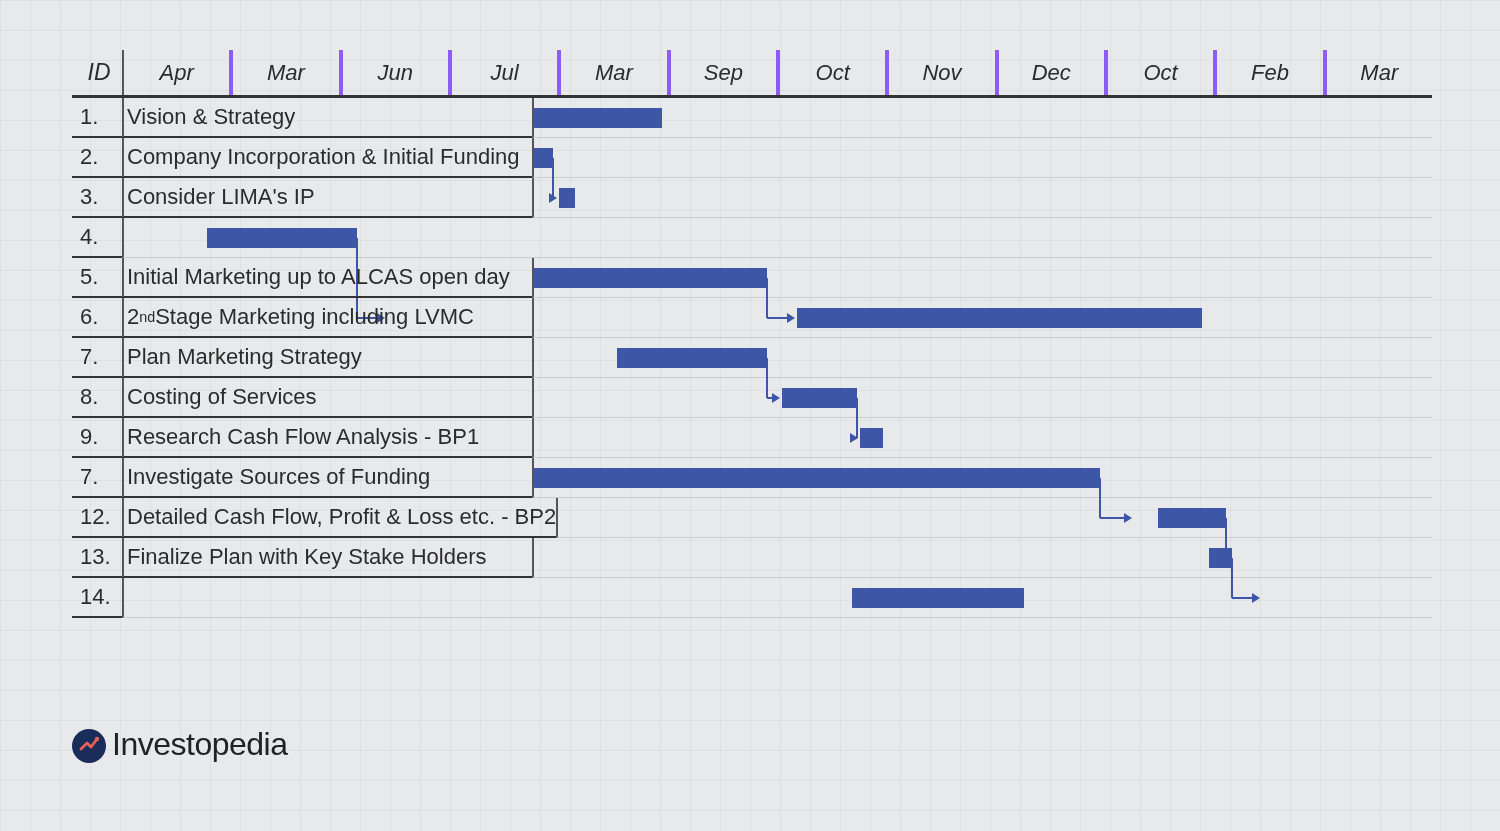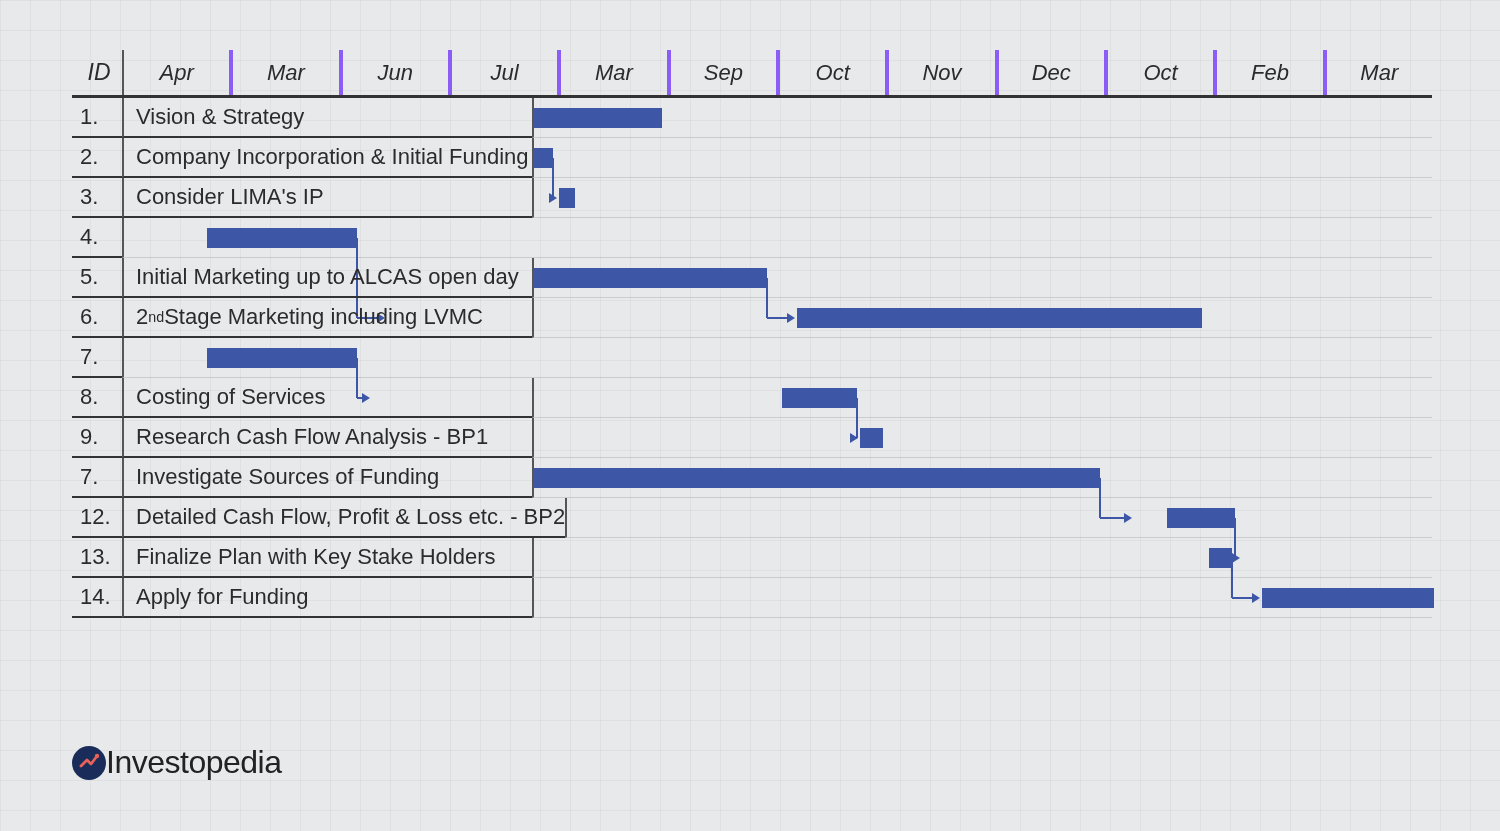--- a/index.html
+++ b/index.html
@@ -83,21 +83,21 @@
     padding-left: 8px;
   }
   .task-cell {
     flex: 0 0 410px;
     font-size: 22px;
     color: #2b2b2b;
     border-left: 2px solid #555;
     height: 100%;
     display: flex;
     align-items: center;
-    padding-left: 12px;
+    padding-left: 3px;
     border-bottom: 2px solid #333;
     white-space: nowrap;
   }
   .id-cell { border-bottom: 2px solid #333; height:100%; display:flex; align-items:center;}
   .timeline-cell {
     flex: 1;
     border-left: 2px solid #555;
     height: 100%;
     position: relative;
     border-bottom: 1px solid rgba(0,0,0,0.12);
@@ -118,23 +118,24 @@
     position:absolute;
     width:0;height:0;
     border-top:5px solid transparent;
     border-bottom:5px solid transparent;
     border-left:8px solid #3d56a6;
   }
   sup { font-size: 0.65em; }
   .logo {
     position: absolute;
     left: 72px;
-    bottom: 50px;
-    display: flex;
-    align-items: center;
+    bottom: 68px;
+    display: flex;
+    align-items: flex-end;
+    gap: 6px;
   }
   .logo-icon {
     width: 34px; height: 34px;
     border-radius: 50%;
     background: #1a2d5a;
     position: relative;
     display:flex;align-items:center;justify-content:center;
   }
   .logo-text {
     font-size: 32px;
@@ -211,20 +212,21 @@
       </div>
       <div class="body-row">
         <div class="id-cell">6.</div>
         <div class="task-cell">2<sup>nd</sup> Stage Marketing including LVMC</div>
         <div class="timeline-cell" id="tl-6">
           <div class="bar" style="left: 262.5px; width: 405px;"></div>
         </div>
       </div>
       <div class="body-row">
         <div class="id-cell">7.</div>
+        <div class="task-cell">Plan Marketing Strategy</div>
         <div class="timeline-cell" id="tl-7">
           <div class="bar" style="left: 82.5px; width: 150px;"></div>
           <div class="dep" style="left: 231.5px; top: 20px; height: 40px; border-left-width: 2px;"></div>
           <div class="dep" style="left: 232.5px; top: 59px; width: 7px; border-top-width: 2px;"></div>
           <div class="arrow-right" style="left: 237.5px; top: 55px;"></div>
         </div>
       </div>
       <div class="body-row">
         <div class="id-cell">8.</div>
         <div class="task-cell">Costing of Services</div>
@@ -267,21 +269,20 @@
         <div class="task-cell">Finalize Plan with Key Stake Holders</div>
         <div class="timeline-cell" id="tl-13">
           <div class="bar" style="left: 675px; width: 22.5px;"></div>
           <div class="dep" style="left: 696.5px; top: 20px; height: 40px; border-left-width: 2px;"></div>
           <div class="dep" style="left: 697.5px; top: 59px; width: 22px; border-top-width: 2px;"></div>
           <div class="arrow-right" style="left: 717.5px; top: 55px;"></div>
         </div>
       </div>
       <div class="body-row">
         <div class="id-cell">14.</div>
-        <div class="task-cell">Apply for Funding</div>
         <div class="timeline-cell" id="tl-14">
           <div class="bar" style="left: 727.5px; width: 172.5px;"></div>
         </div>
       </div>
     </div>
 </div>
 
 <div class="logo">
   <span class="logo-icon">
     <svg width="22" height="22" viewBox="0 0 22 22">

